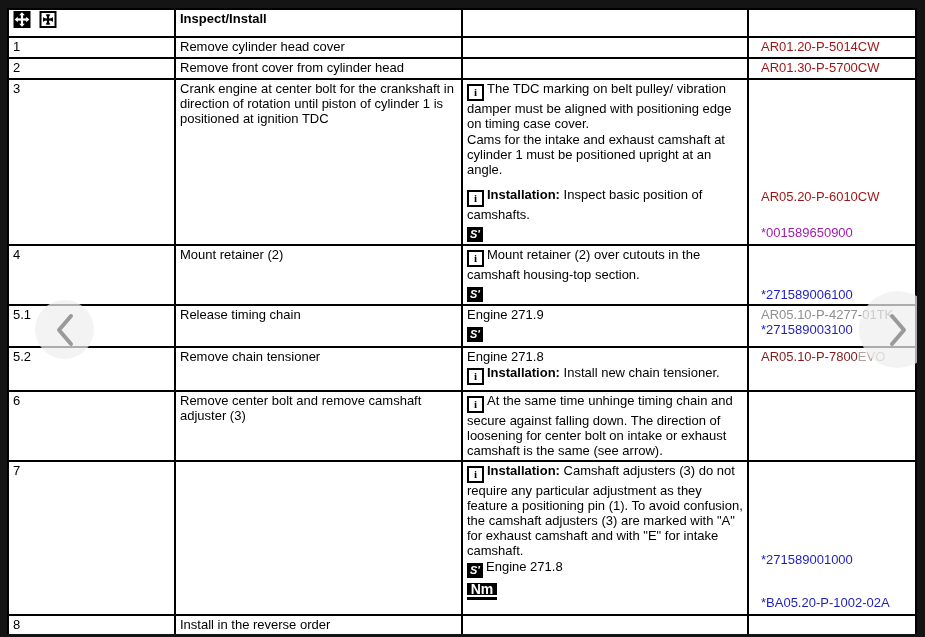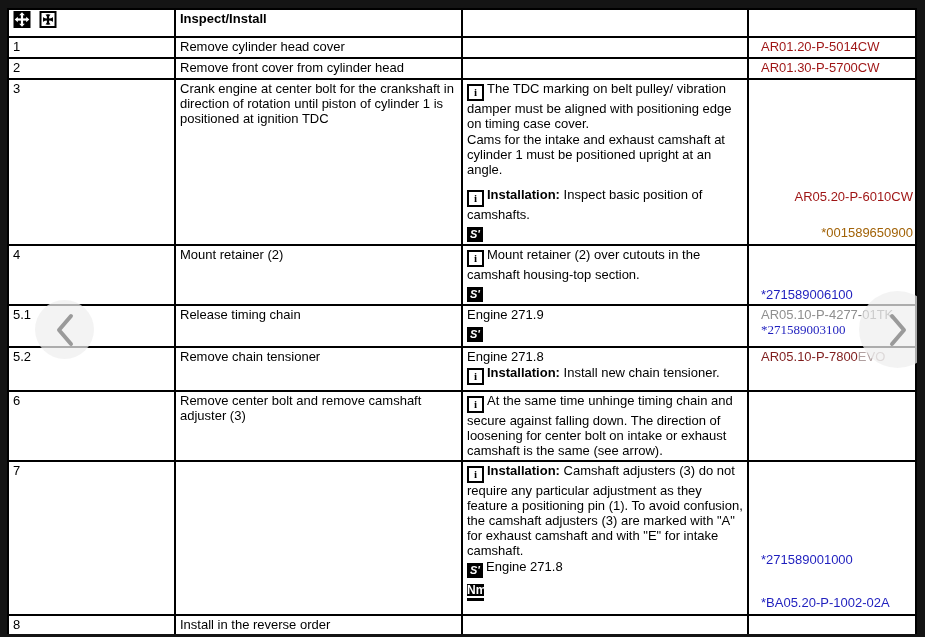--- a/index.html
+++ b/index.html
@@ -43,33 +43,33 @@
     background:#fff;color:#000;font-family:"Liberation Serif","DejaVu Serif",serif;
     font-weight:bold;font-size:11px;line-height:13px;text-align:center;
     vertical-align:-3px;margin-right:3px;
   }
   .ic-s{
     display:inline-block;width:16px;height:15px;background:#000;color:#fff;
     font-weight:bold;font-style:italic;font-size:11px;line-height:15px;
     text-align:center;vertical-align:-3px;margin-right:3px;
   }
   .ic-nm{
-    display:inline-block;width:17px;height:14px;background:#000;color:#fff;
-    font-weight:bold;font-size:12px;line-height:12px;text-align:center;
+    display:inline-block;width:30px;height:14px;background:#000;color:#fff;
+    font-weight:bold;font-size:14px;line-height:12px;text-align:center;
     vertical-align:-3px;margin-right:3px;border-bottom:3px solid #000;
     box-shadow:inset 0 -2px 0 #fff;
   }
   .hicon{display:inline-block;vertical-align:middle;margin-right:4px;cursor:pointer;}
   
   .refs{
     position:absolute;left:4px;right:2px;top:1px;bottom:2px;
     display:flex;flex-direction:column;align-items:flex-start;margin-left:8px;
   }
   .refs.bottom{justify-content:flex-end;}
-  .refs.gap-lg{gap:21px;padding-bottom:2px;align-items:flex-end;}
+  .refs.gap-lg{gap:21px;padding-bottom:2px;}
   .refs.gap-sm{gap:28px;padding-bottom:2px;}
   .ref{white-space:nowrap;cursor:pointer;}
   
   .navbtn{
     position:absolute;border:none;border-radius:50%;
     background:rgba(238,238,238,0.72);display:flex;
     align-items:center;justify-content:center;cursor:pointer;z-index:5;padding:0;
   }
   .navbtn.prev{left:28px;top:292px;width:59px;height:59px;}
   .navbtn.next{left:852px;top:283px;width:77px;height:77px;}
@@ -139,21 +139,21 @@
       <td>Crank engine at center bolt for the crankshaft in direction of rotation until piston of cylinder 1 is positioned at ignition TDC</td>
       <td>
         <p class="note"><span class="ic-info">i</span><span>The TDC marking on belt pulley/ vibration damper must be aligned with positioning edge on timing case cover.</span></p>
         <p class="note"><span>Cams for the intake and exhaust camshaft at cylinder 1 must be positioned upright at an angle.</span></p>
         <p class="note gap-before"><span class="ic-info">i</span><b>Installation:</b> <span>Inspect basic position of camshafts.</span></p>
         <p class="note"><span class="ic-s">S'</span></p>
       </td>
       <td>
             <div class="refs bottom gap-lg">
         <div class="ref"><span style="color: rgb(158, 20, 20);">AR05.20-P-6010CW</span></div>
-        <div class="ref"><span style="color: #a16207;">*001589650900</span></div>
+        <div class="ref"><span style="color: #a21caf;">*001589650900</span></div>
       </div>
           </td>
     </tr>
 
     <tr class="r4">
       <td>4</td>
       <td>Mount retainer (2)</td>
       <td>
         <p class="note"><span class="ic-info">i</span><span>Mount retainer (2) over cutouts in the camshaft housing-top section.</span></p>
         <p class="note"><span class="ic-s">S'</span></p>
@@ -168,21 +168,21 @@
     <tr class="r51">
       <td>5.1</td>
       <td>Release timing chain</td>
       <td>
         <p class="note"><span>Engine 271.9</span></p>
         <p class="note"><span class="ic-s">S'</span></p>
       </td>
       <td>
             <div class="refs">
         <div class="ref"><span style="color: rgb(143, 143, 143);">AR05.10-P-4277</span><span style="color: #737373;">-01TK</span></div>
-        <div class="ref"><span style="color: rgb(31, 31, 190); font-family: Liberation Serif, serif;">*271589003100</span></div>
+        <div class="ref"><span style="color: rgb(31, 31, 190);">*271589003100</span></div>
       </div>
           </td>
     </tr>
 
     <tr class="r52">
       <td>5.2</td>
       <td>Remove chain tensioner</td>
       <td>
         <p class="note"><span>Engine 271.8</span></p>
         <p class="note"><span class="ic-info">i</span><b>Installation:</b> <span>Install new chain tensioner.</span></p>

